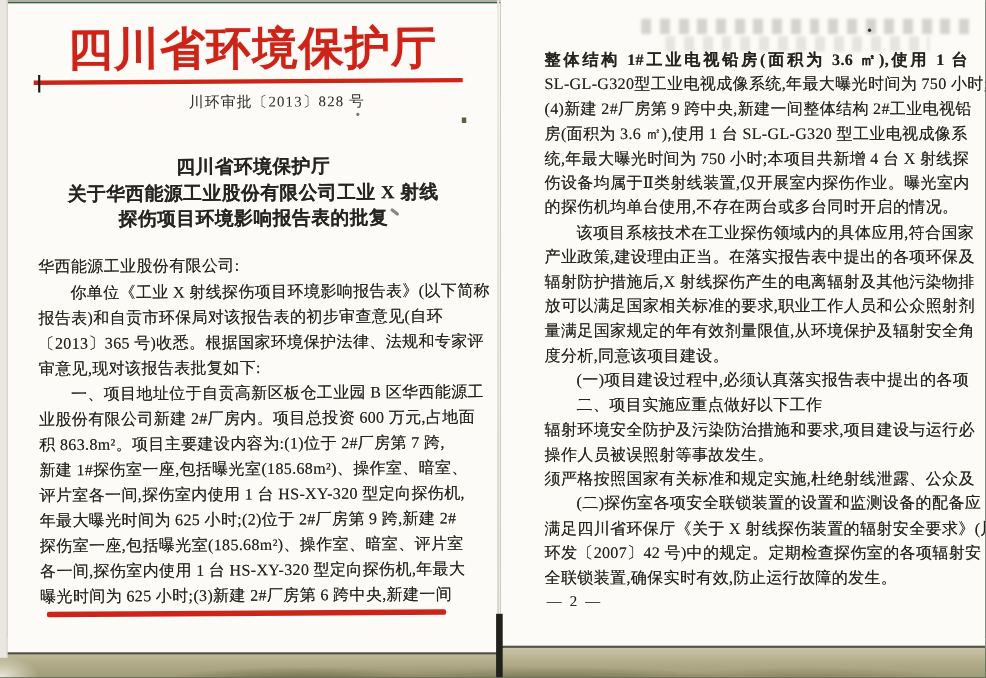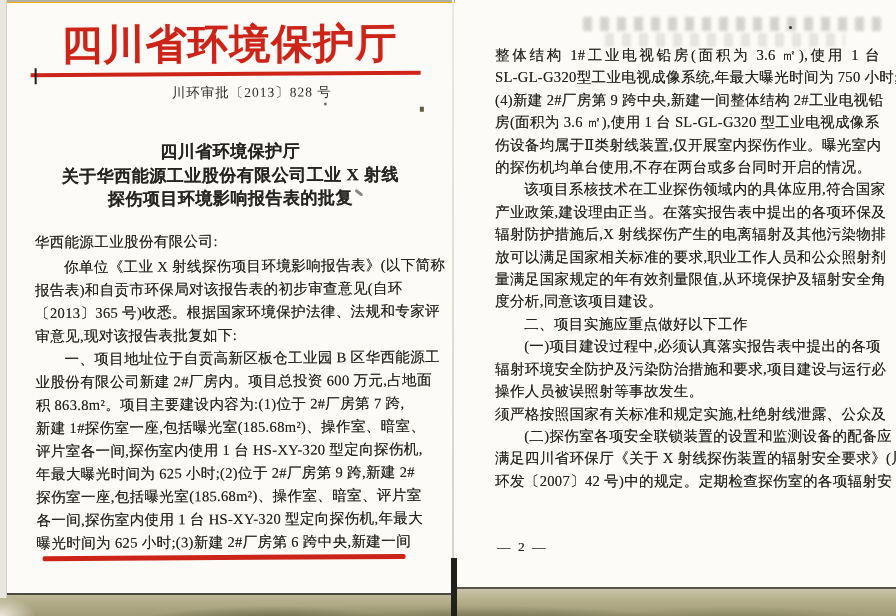--- a/index.html
+++ b/index.html
@@ -1,19 +1,19 @@
 <!DOCTYPE html>
 <html><head>
 <meta charset="utf-8">
 <style>
   * { margin:0; padding:0; box-sizing:border-box; }
   html,body { background:#888; }
   .scan {
     position:relative; width:896px; height:616px; overflow:hidden;
-    background:#eab308;
+    background:#14532d;
     font-family:"Liberation Serif","DejaVu Serif",serif;
   }
   
   .bed {
     position:absolute; left:0; right:0; bottom:0; height:36px;
     background:
       radial-gradient(55px 30px at 0% 100%, #eceadf 0%, rgba(236,234,223,0) 65%),
       radial-gradient(180px 22px at 30% 115%, rgba(72,70,40,.6), transparent 70%),
       radial-gradient(260px 24px at 57% 120%, rgba(84,82,50,.6), transparent 70%),
       radial-gradient(200px 20px at 82% 112%, rgba(100,96,62,.5), transparent 70%),
@@ -62,21 +62,21 @@
   .body { position:absolute; color:#25231e; }
   .body1 { top:252px; left:28px; width:393px; }
   .body1 .bline { line-height:23px; }
   .body2 { top:44px; left:40px; width:385px; }
   .body2 .bline { line-height:22.4px; }
   .bline {
     font-size:14.6px; letter-spacing:.3px; white-space:nowrap;
     text-shadow:0 0 .5px rgba(45,40,32,.65);
   }
   .bline.indent { padding-left:2em; }
-  .bline.spread { white-space:normal; text-align:justify; text-align-last:justify; }
+  .bline.spread { white-space:normal; text-align:justify; text-align-last:justify;font-weight:bold; }
 
   .page-number { position:absolute; top:539px; left:42px;
                  font-size:13.5px; letter-spacing:2px; color:#2b2925;
                  text-shadow:0 0 .5px rgba(45,40,32,.6); }
 
   .ghost { position:absolute; top:17px; left:128px; width:300px; height:14px;
            opacity:.32; filter:blur(1.6px);
            background:repeating-linear-gradient(90deg, rgba(110,106,96,.85) 0 9px, transparent 9px 17px); }
   .ghost2 { top:33px; left:150px; width:240px; opacity:.18; }
 
@@ -128,36 +128,38 @@
   </div>
 
   <div class="page page2">
     <div class="ghost"></div>
     <div class="ghost ghost2"></div>
     <div class="body body2">
         <div class="bline spread">整体结构 1#工业电视铅房(面积为 3.6 ㎡),使用 1 台</div>
         <div class="bline">SL-GL-G320型工业电视成像系统,年最大曝光时间为 750 小时;</div>
         <div class="bline">(4)新建 2#厂房第 9 跨中央,新建一间整体结构 2#工业电视铅</div>
         <div class="bline">房(面积为 3.6 ㎡),使用 1 台 SL-GL-G320 型工业电视成像系</div>
+        <div class="bline">统,年最大曝光时间为 750 小时;本项目共新增 4 台 X 射线探</div>
         <div class="bline">伤设备均属于Ⅱ类射线装置,仅开展室内探伤作业。曝光室内</div>
         <div class="bline">的探伤机均单台使用,不存在两台或多台同时开启的情况。</div>
         <div class="bline indent">该项目系核技术在工业探伤领域内的具体应用,符合国家</div>
         <div class="bline">产业政策,建设理由正当。在落实报告表中提出的各项环保及</div>
         <div class="bline">辐射防护措施后,X 射线探伤产生的电离辐射及其他污染物排</div>
         <div class="bline">放可以满足国家相关标准的要求,职业工作人员和公众照射剂</div>
         <div class="bline">量满足国家规定的年有效剂量限值,从环境保护及辐射安全角</div>
         <div class="bline">度分析,同意该项目建设。</div>
+        <div class="bline indent">(一)项目建设过程中,必须认真落实报告表中提出的各项</div>
         <div class="bline indent">二、项目实施应重点做好以下工作</div>
-        <div class="bline indent">(一)项目建设过程中,必须认真落实报告表中提出的各项</div>
         <div class="bline">辐射环境安全防护及污染防治措施和要求,项目建设与运行必</div>
         <div class="bline">操作人员被误照射等事故发生。</div>
         <div class="bline">须严格按照国家有关标准和规定实施,杜绝射线泄露、公众及</div>
         <div class="bline indent">(二)探伤室各项安全联锁装置的设置和监测设备的配备应</div>
         <div class="bline">满足四川省环保厅《关于 X 射线探伤装置的辐射安全要求》(川</div>
         <div class="bline">环发〔2007〕42 号)中的规定。定期检查探伤室的各项辐射安</div>
+        <div class="bline">全联锁装置,确保实时有效,防止运行故障的发生。</div>
       </div>
     <div class="page-number">— 2 —</div>
     <div class="speck s2"></div>
   </div>
 
   <div class="fold"></div>
   <div class="fold-dark"></div>
 </div>
 
 </body></html>

